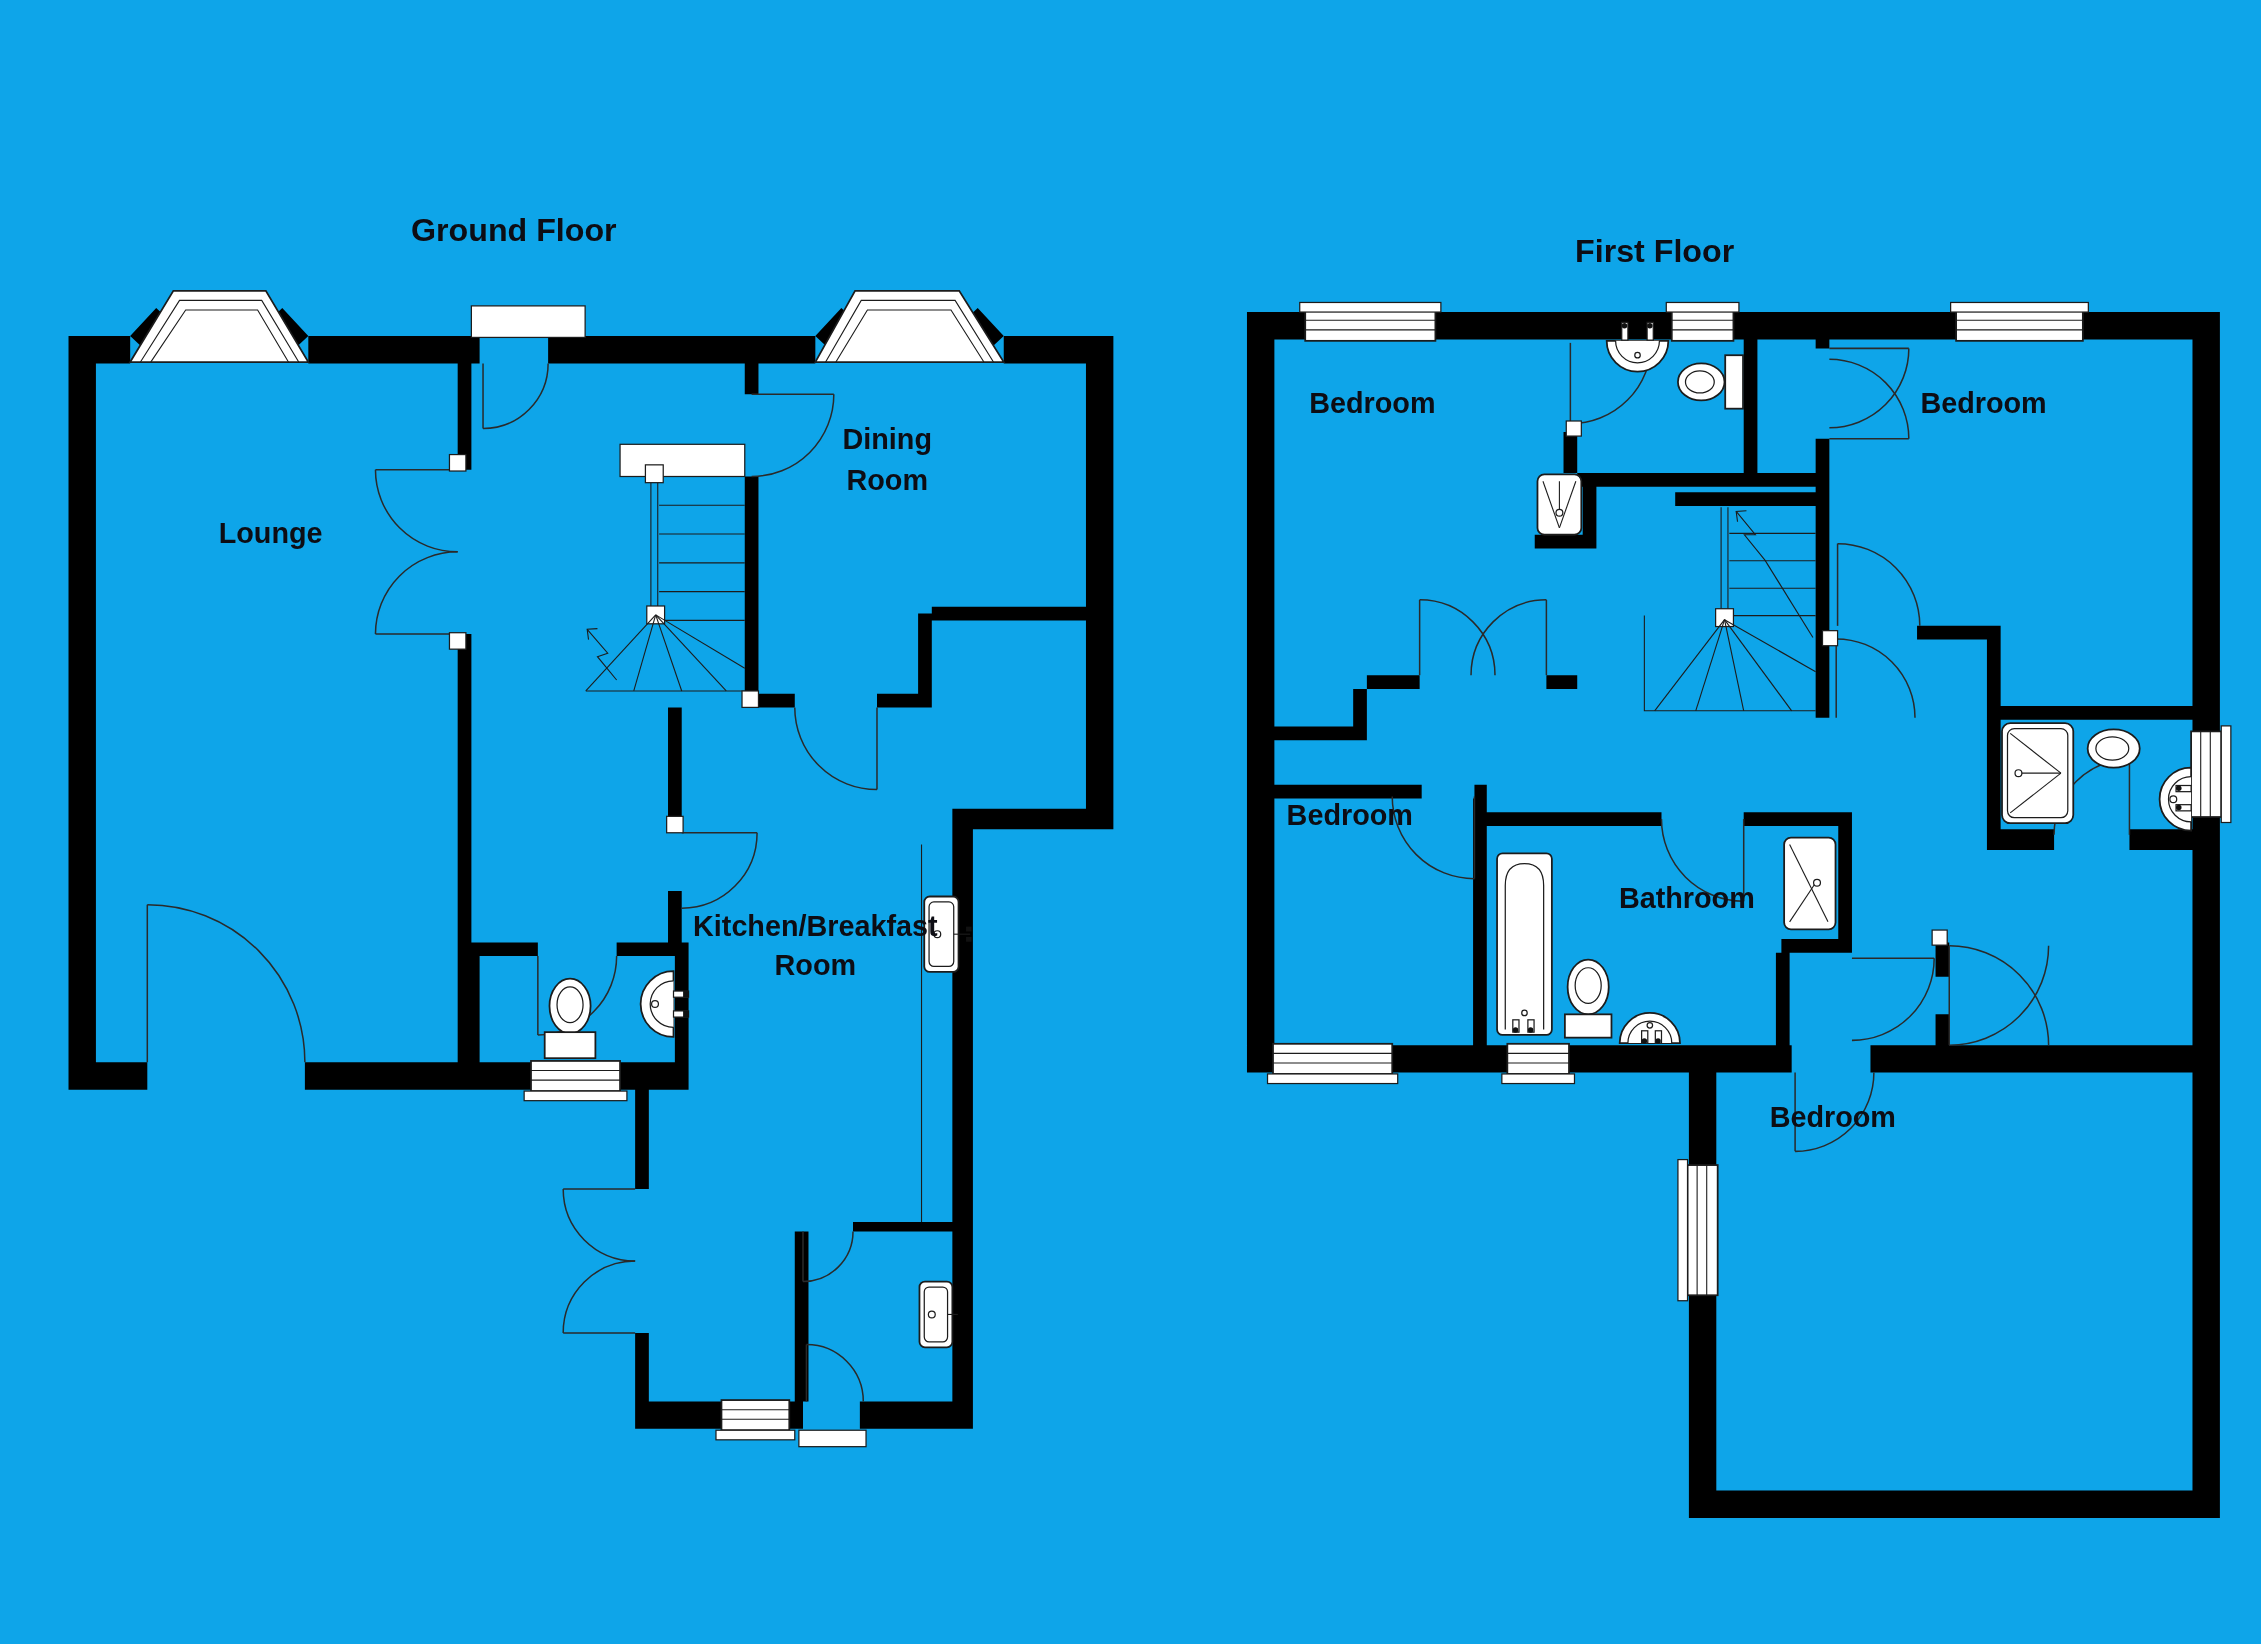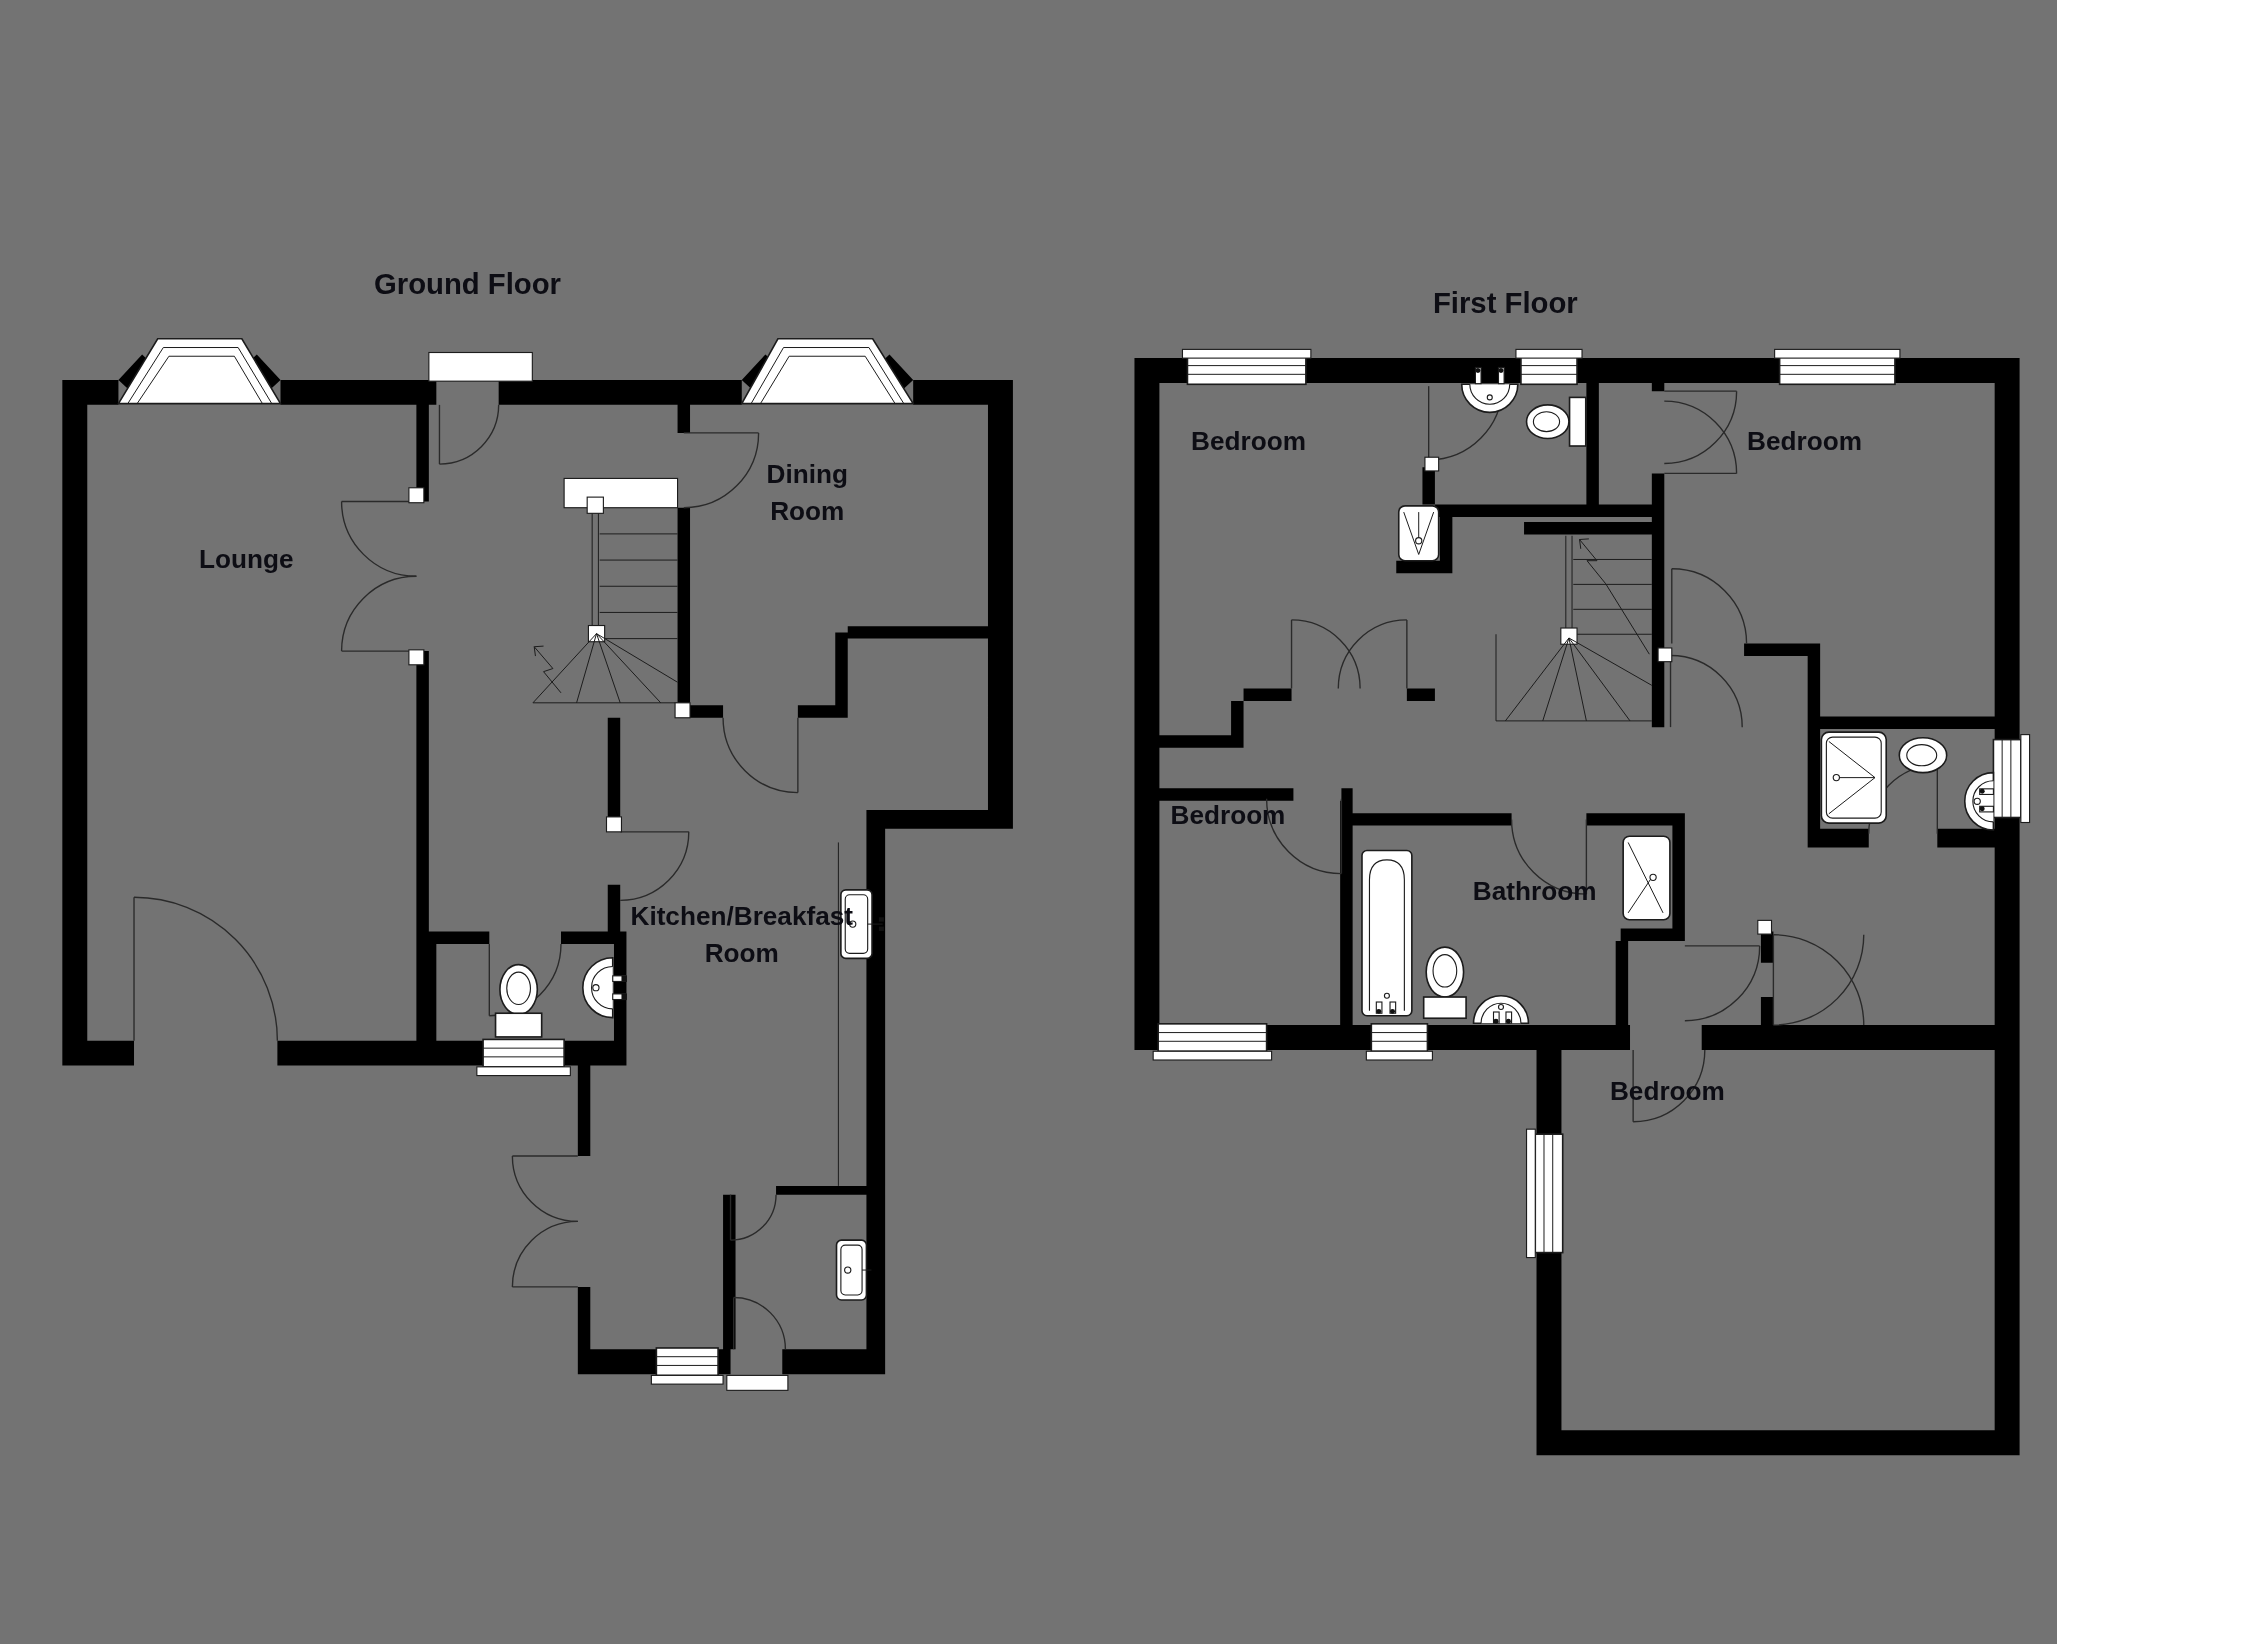--- a/index.html
+++ b/index.html
@@ -1,17 +1,17 @@
 <!DOCTYPE html>
 <html style="font-size:11px"><head>
 <meta charset="utf-8">
 <style>
   html,body{margin:0;padding:0;background:#fff;}
-  .canvas{position:relative;width:2045px;height:1645px;background:#737373;overflow:hidden;
-          font-family:"Liberation Sans", sans-serif;padding-left:12px;}
+  .canvas{position:relative;width:2261px;height:1645px;background:#0ea5e9;overflow:hidden;
+          font-family:"Liberation Sans", sans-serif;}
   .canvas svg{position:absolute;left:0;top:0;width:100%;height:100%;}
   .wall{fill:#000;stroke:none;}
   .thin{stroke:#1c1c1c;stroke-width:1.6;fill:none;}
   .door{stroke:#2a2a2a;stroke-width:2.2;fill:none;}
   .wn{fill:#fff;stroke:#1c1c1c;stroke-width:2.6;}
   .fx{fill:#fff;stroke:#1c1c1c;stroke-width:2.6;}
   .fxthin{fill:#fff;stroke:#1c1c1c;stroke-width:1.8;}
   .dark{fill:#111;}
   .jamb{fill:#fff;stroke:#1c1c1c;stroke-width:1.8;}
   .title{font-size:47px;font-weight:bold;fill:#0d0d14;text-anchor:middle;}

